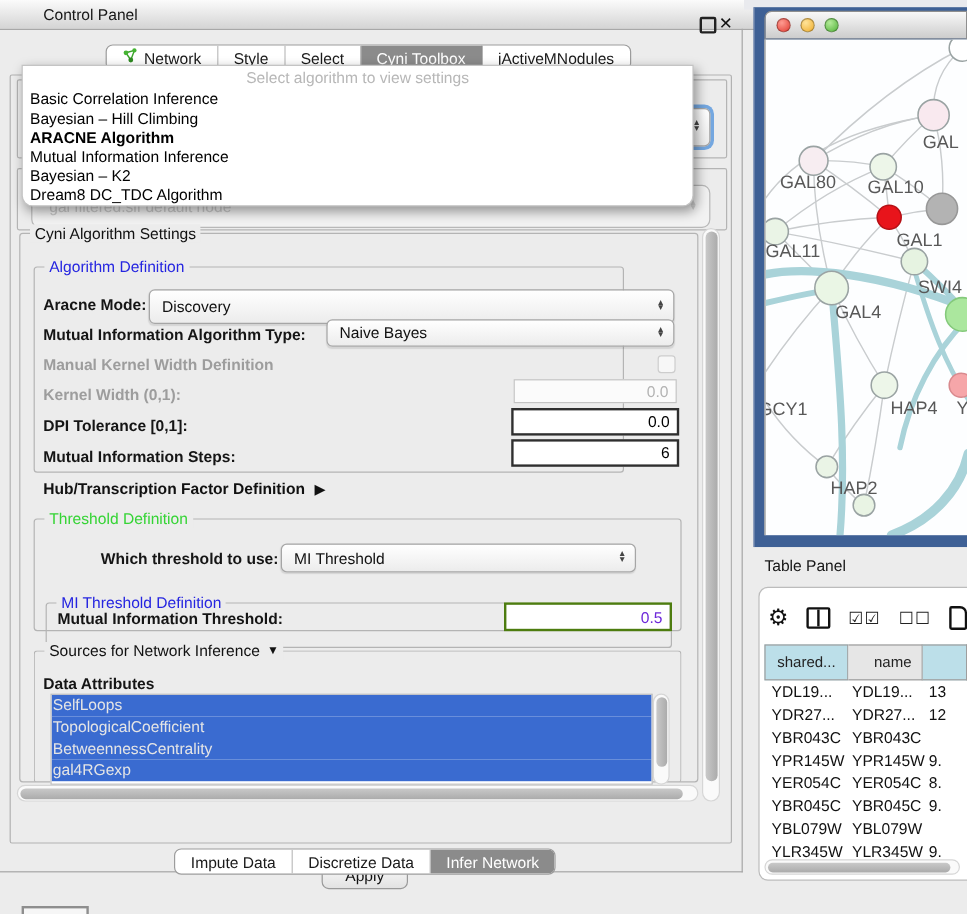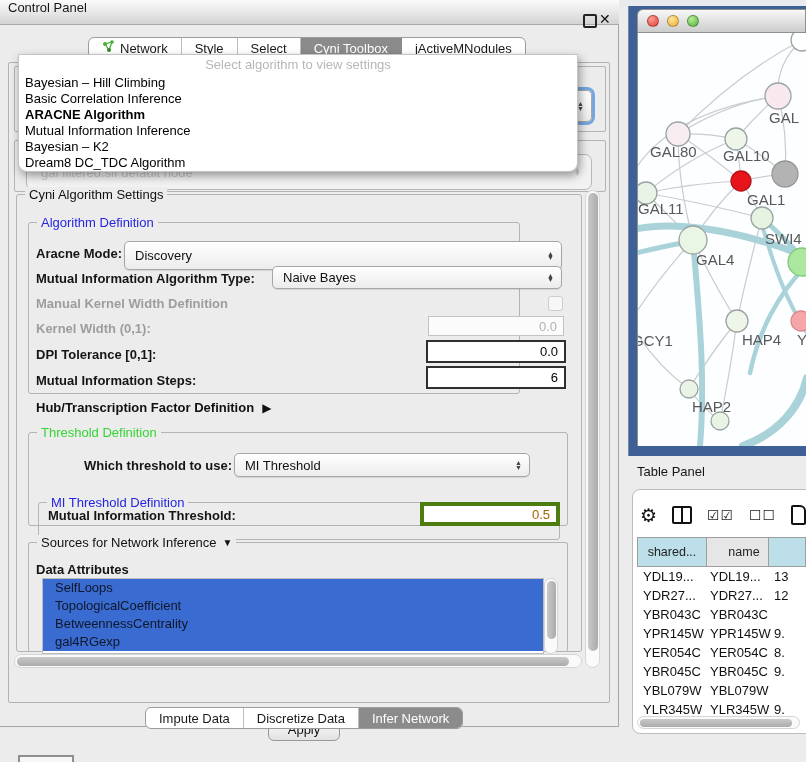--- a/index.html
+++ b/index.html
@@ -5,21 +5,21 @@
   html,body{margin:0;padding:0;background:#ececec;}
   .stage{position:relative;width:806px;height:762px;overflow:hidden;
          font-family:"Liberation Sans","DejaVu Sans",sans-serif;color:#111;
          background:#ececec;}
   .abs{position:absolute;}
   
   .cp-window{left:0;top:8;width:619px;height:727px;background:#ececec;
              border:1px solid #a6a6a6;border-left:none;box-sizing:border-box;}
   .cp-titlebar{left:0;top:8;width:619px;height:24px;
              background:linear-gradient(#fbfbfb,#d4d4d4);
-             border-bottom:1px solid #a8a8a8;display:flex;}
+             border-bottom:1px solid #a8a8a8;display:flex;align-items:center;padding-left:28px;}
   .cp-title{font-size:13px;padding-left:8px;color:#161616;}
   .win-float{left:583px;top:14px;width:10px;height:10px;border:2px solid #222;
              border-radius:2px;background:transparent;}
   .win-close{left:599px;top:11px;font-size:14px;font-weight:bold;color:#111;cursor:default;}
   
   .seg-ctrl{display:flex;background:#fff;border:1px solid #9c9c9c;border-radius:6px;
             overflow:hidden;height:22px;box-sizing:border-box;}
   .seg{display:flex;align-items:center;gap:5px;padding:0 13px;font-size:13px;
        border-right:1px solid #bdbdbd;white-space:nowrap;color:#1a1a1a;}
   .seg:last-child{border-right:none;}
@@ -53,26 +53,26 @@
   .gtitle{position:absolute;top:-8px;left:8px;background:#ececec;padding:0 4px;
           font-size:13px;white-space:nowrap;}
   .t-blue{color:#2525e0;}
   .t-green{color:#35d435;}
   .lbl{font-size:13px;font-weight:bold;color:#151515;white-space:nowrap;}
   .lbl-dis{font-size:13px;font-weight:bold;color:#9d9d9d;white-space:nowrap;}
   .tinput{border:2px solid #2f2f2f;background:#fff;font-size:13px;text-align:right;
           padding:0 6px;box-sizing:border-box;font-family:inherit;color:#000;}
   .tinput-dis{border:1px solid #c3c3c3;background:#fbfbfb;font-size:13px;text-align:right;
           padding:0 6px;box-sizing:border-box;font-family:inherit;color:#b3b3b3;}
-  .tinput-mid{border:4px solid #4d7c0f;background:#fff;font-size:13px;text-align:right;
-          padding:0 6px;box-sizing:border-box;font-family:inherit;color:#a16207;}
+  .tinput-mid{border:2px solid #4d7c0f;background:#fff;font-size:13px;text-align:right;
+          padding:0 6px;box-sizing:border-box;font-family:inherit;color:#6d28d9;}
   .cb{width:13px;height:13px;border:1px solid #cdcdcd;border-radius:3px;background:#f7f7f7;}
   .attr-list{background:#fff;border:1px solid #bbb;box-sizing:border-box;overflow:hidden;}
-  .attr-item{height:18px;line-height:18px;background:#3a6bd0;color:#0f172a;
-             font-size:13px;padding-left:12px;}
+  .attr-item{height:18px;line-height:18px;background:#3a6bd0;color:#e5e5e5;
+             font-size:13px;padding-left:1px;}
   
   .vtrack{background:#fafafa;border:1px solid #d6d6d6;border-radius:8px;box-sizing:border-box;}
   .vthumb{background:linear-gradient(90deg,#c9c9c9,#ababab);border-radius:6px;}
   .htrack{background:#fafafa;border:1px solid #d6d6d6;border-radius:8px;box-sizing:border-box;}
   .hthumb{background:linear-gradient(#c9c9c9,#ababab);border-radius:6px;}
   .apply-btn{left:268px;top:675px;width:70px;height:22px;border:1px solid #999;
              border-radius:6px;background:linear-gradient(#fefefe,#e2e2e2);
              font-size:13px;display:flex;align-items:center;justify-content:center;margin-top:42px;}
   .hub-row{font-size:13px;font-weight:bold;display:flex;align-items:center;gap:8px;}
   
@@ -168,22 +168,22 @@
   <div class="abs ghost-combo" style="left:26px;top:154px;width:566px;height:36px;">
     <span>gal filtered.sif default node</span>
     <span class="stepper" style="position:absolute;right:10px;display:flex;flex-direction:column;line-height:4.5px;font-size:7px;color:#cfcfcf;">
         <span>▲</span>
         <span>▼</span>
       </span>
   </div>
 
   <div class="abs popup">
     <div class="popup-prompt">Select algorithm to view settings</div>
+    <div class="popup-item">Basic Correlation Inference</div>
     <div class="popup-item">Bayesian – Hill Climbing</div>
-    <div class="popup-item">Basic Correlation Inference</div>
     <div class="popup-item bold">ARACNE Algorithm</div>
     <div class="popup-item">Mutual Information Inference</div>
     <div class="popup-item">Bayesian – K2</div>
     <div class="popup-item">Dream8 DC_TDC Algorithm</div>
   </div>
 
   <div class="abs group" style="left:16px;top:194px;width:566px;height:458px;">
     <span class="gtitle">Cyni Algorithm Settings</span>
   </div>
 

